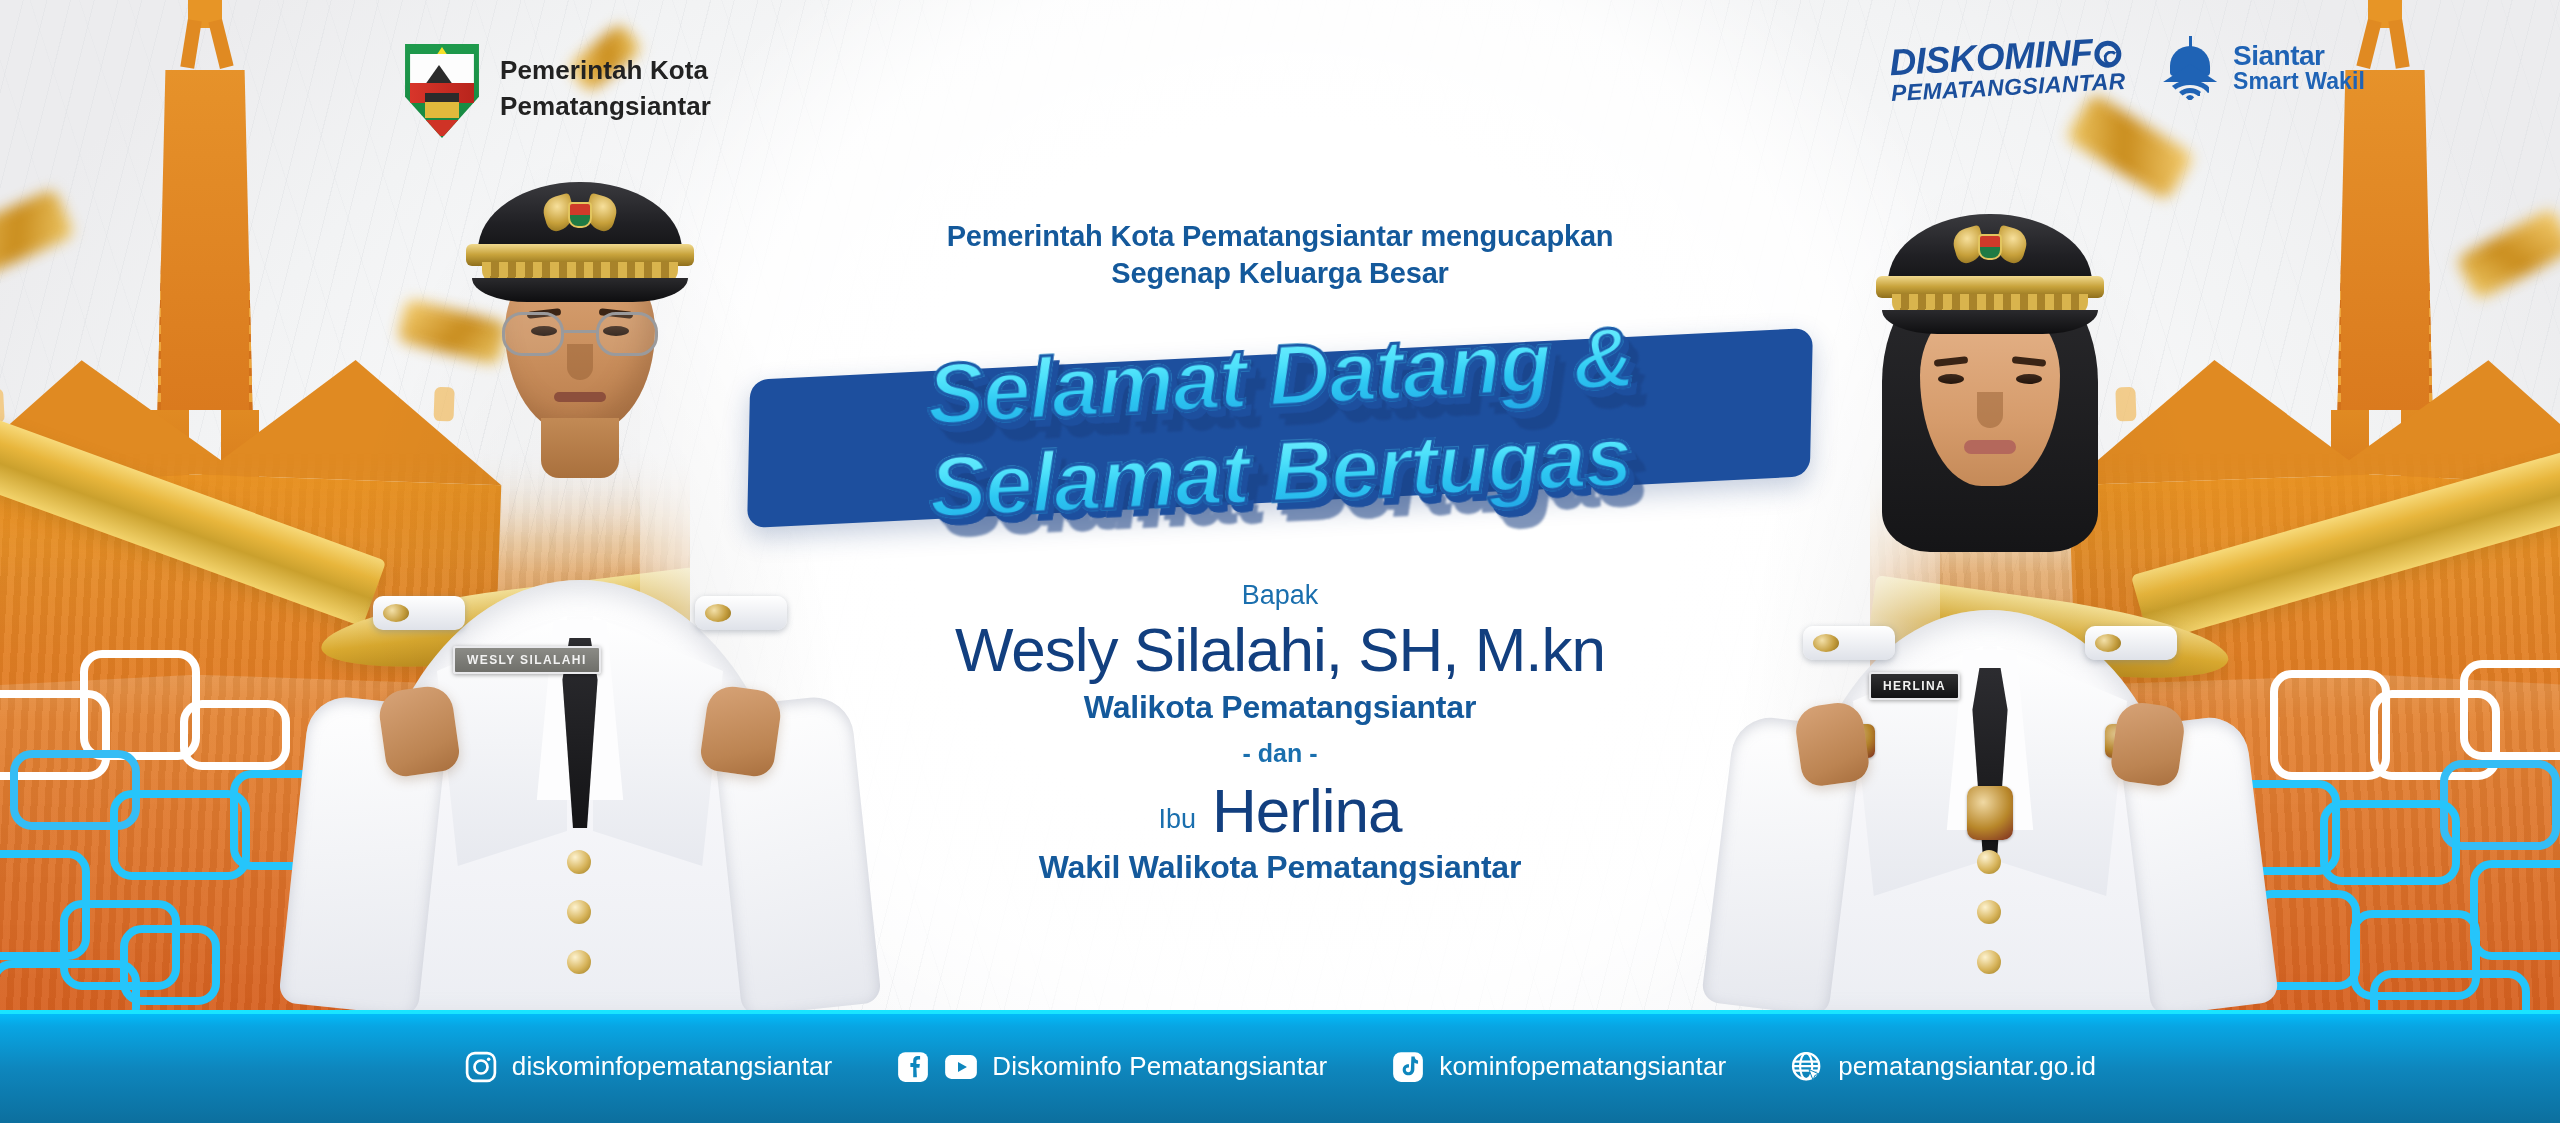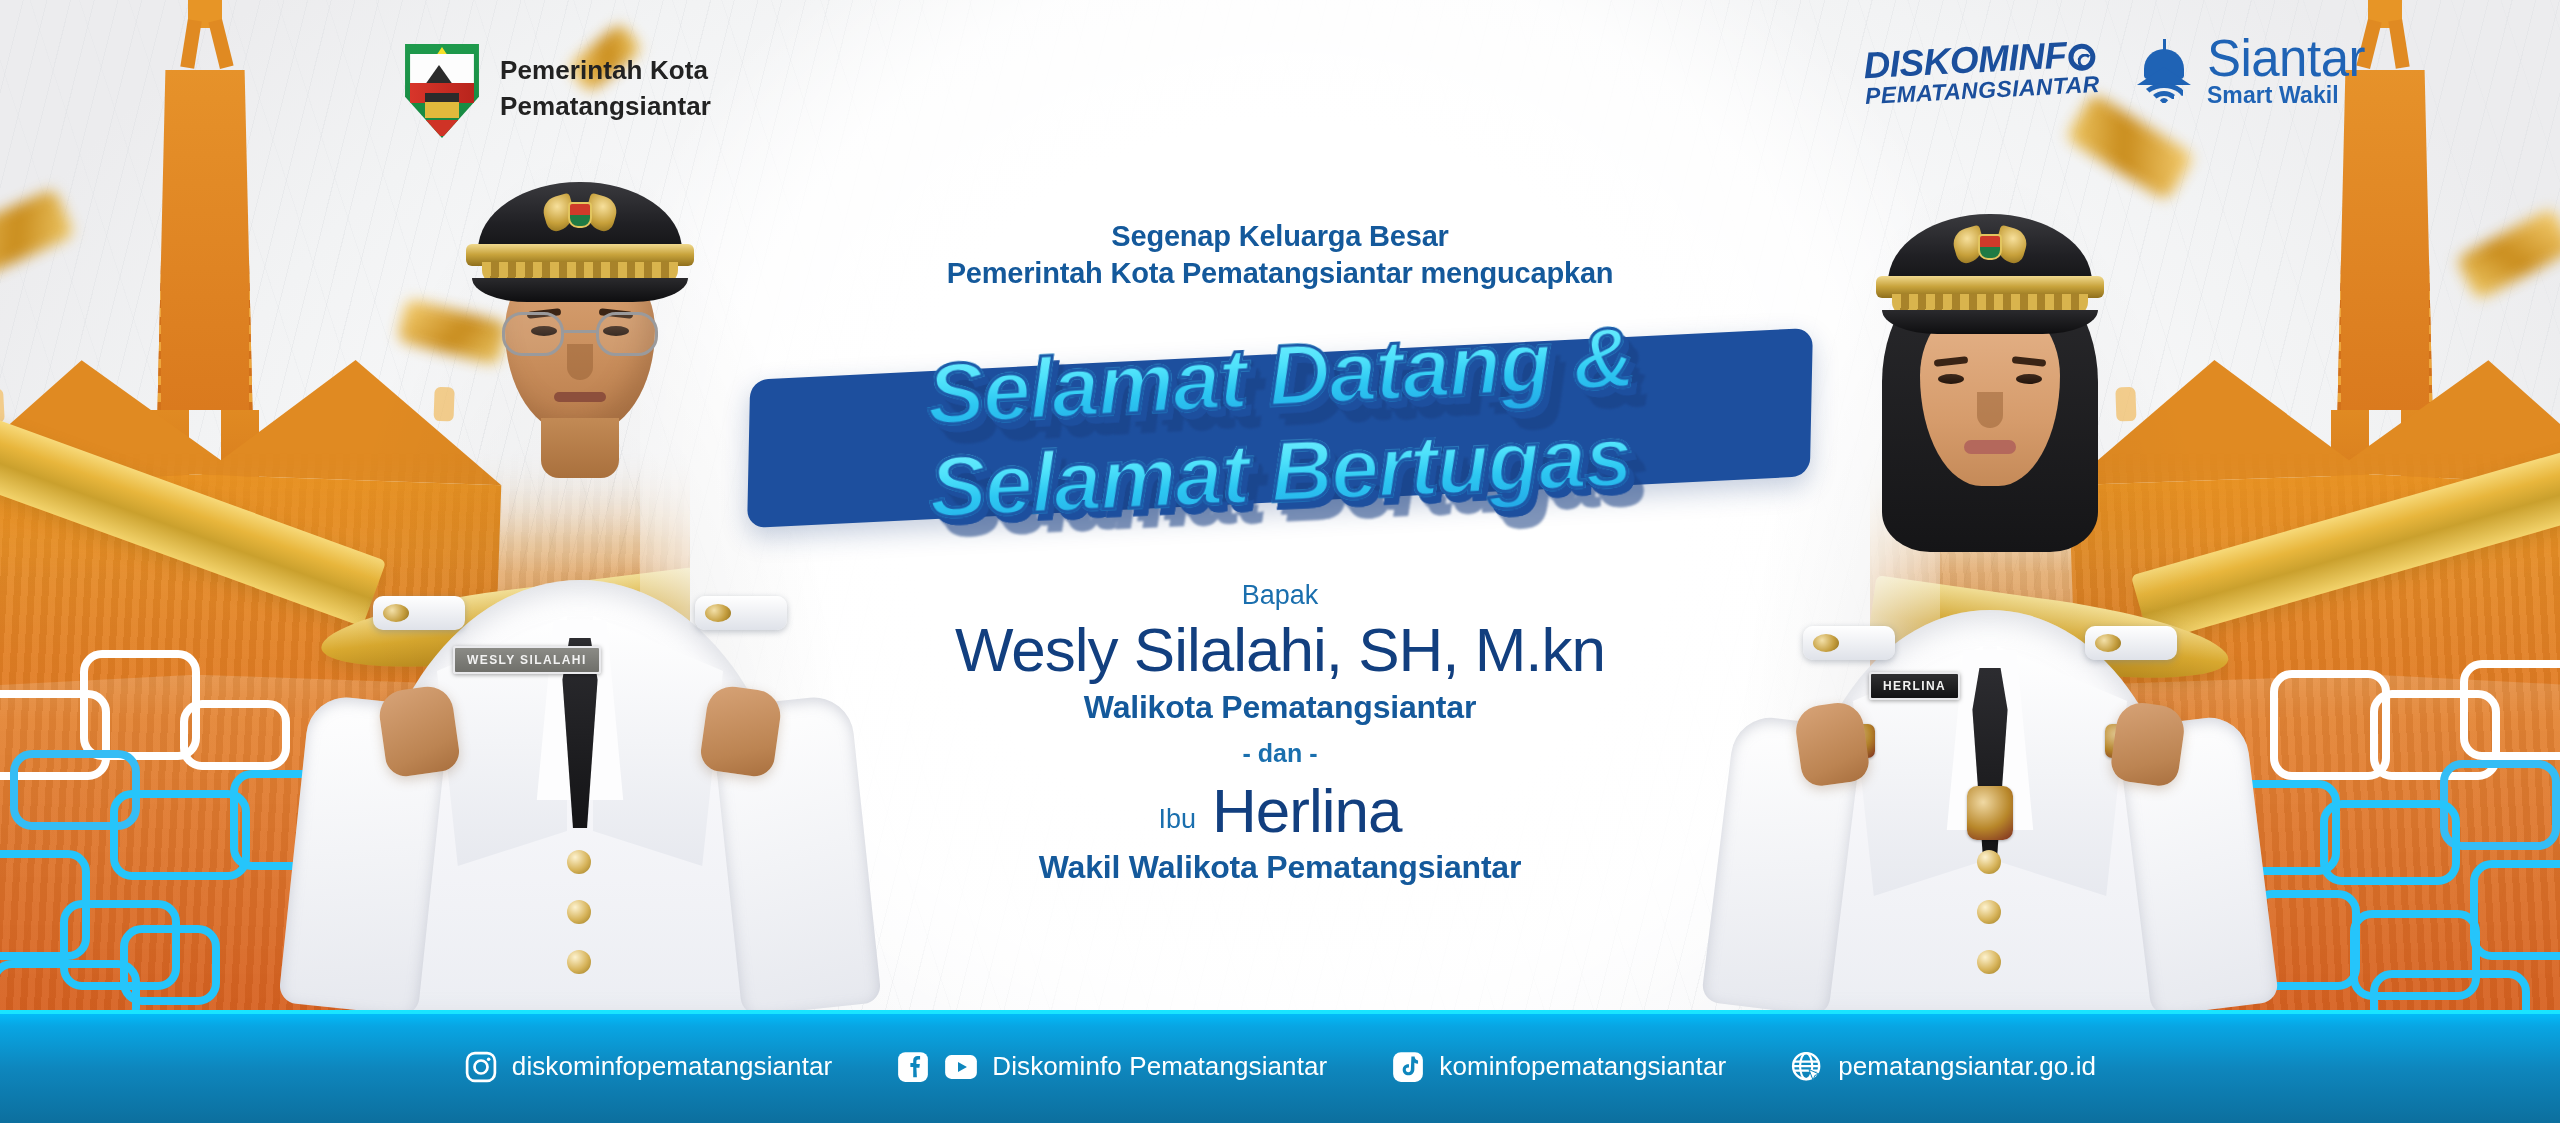--- a/index.html
+++ b/index.html
@@ -214,21 +214,21 @@
      background:#1f63b5; border-radius:22px 22px 4px 4px; }
   .sc-icon .roof2{ position:absolute; left:4px; top:28px; width:54px; height:18px; background:#1f63b5;
      clip-path:polygon(50% 0,100% 100%,0 100%); }
   .sc-icon .spire{ position:absolute; left:30px; top:0; width:3px; height:14px; background:#1f63b5; }
   .sc-icon .wv { position:absolute; left:50%; transform:translateX(-50%);
      border:5px solid #1f63b5; border-bottom-color:transparent; border-left-color:transparent;
      border-right-color:transparent; border-radius:50% 50% 0 0 / 100% 100% 0 0; }
   .sc-icon .wv.a{ top:44px; width:48px; height:18px; }
   .sc-icon .wv.b{ top:52px; width:30px; height:13px; }
   .sc-icon .wv.c{ top:59px; width:13px; height:7px; }
-  .siantar .s1 { font-size:51px; font-weight:400; color:#1f63b5; line-height:.92; letter-spacing:-.5px;text-align:center; }
+  .siantar .s1 { font-size:28px; font-weight:700; color:#1f63b5; line-height:.92; letter-spacing:-.5px; }
   .siantar .s2 { font-size:23px; font-weight:700; color:#1f63b5; line-height:1.1; letter-spacing:.1px; }
 
   
   .center { position:absolute; left:50%; transform:translateX(-50%); top:218px;
      width:1120px; text-align:center; }
   .pre { font-size:29px; font-weight:700; color:#14599b; line-height:1.28; letter-spacing:-.2px; }
 
   .headline { margin:34px 0 10px; position:relative; height:230px; }
   .hl { position:absolute; left:0; right:0; font-style:italic; font-weight:900;
      letter-spacing:-1.5px; white-space:nowrap;
@@ -493,22 +493,22 @@
           <div class="wv c"></div>
       </div>
       <div>
         <div class="s1">Siantar</div>
         <div class="s2">Smart Wakil</div>
       </div>
     </div>
   </div>
 
   <div class="center">
+    <div class="pre">Pemerintah Kota Pematangsiantar mengucapkan</div>
     <div class="pre">Segenap Keluarga Besar</div>
-    <div class="pre">Pemerintah Kota Pematangsiantar mengucapkan</div>
 
     <div class="headline">
       <div class="hl-plate"></div>
       <div class="hl l1">Selamat Datang &amp;</div>
       <div class="hl l2">Selamat Bertugas</div>
     </div>
 
     <div class="names">
       <div class="small-l">Bapak</div>
       <div class="big-n">Wesly Silalahi, SH, M.kn</div>

